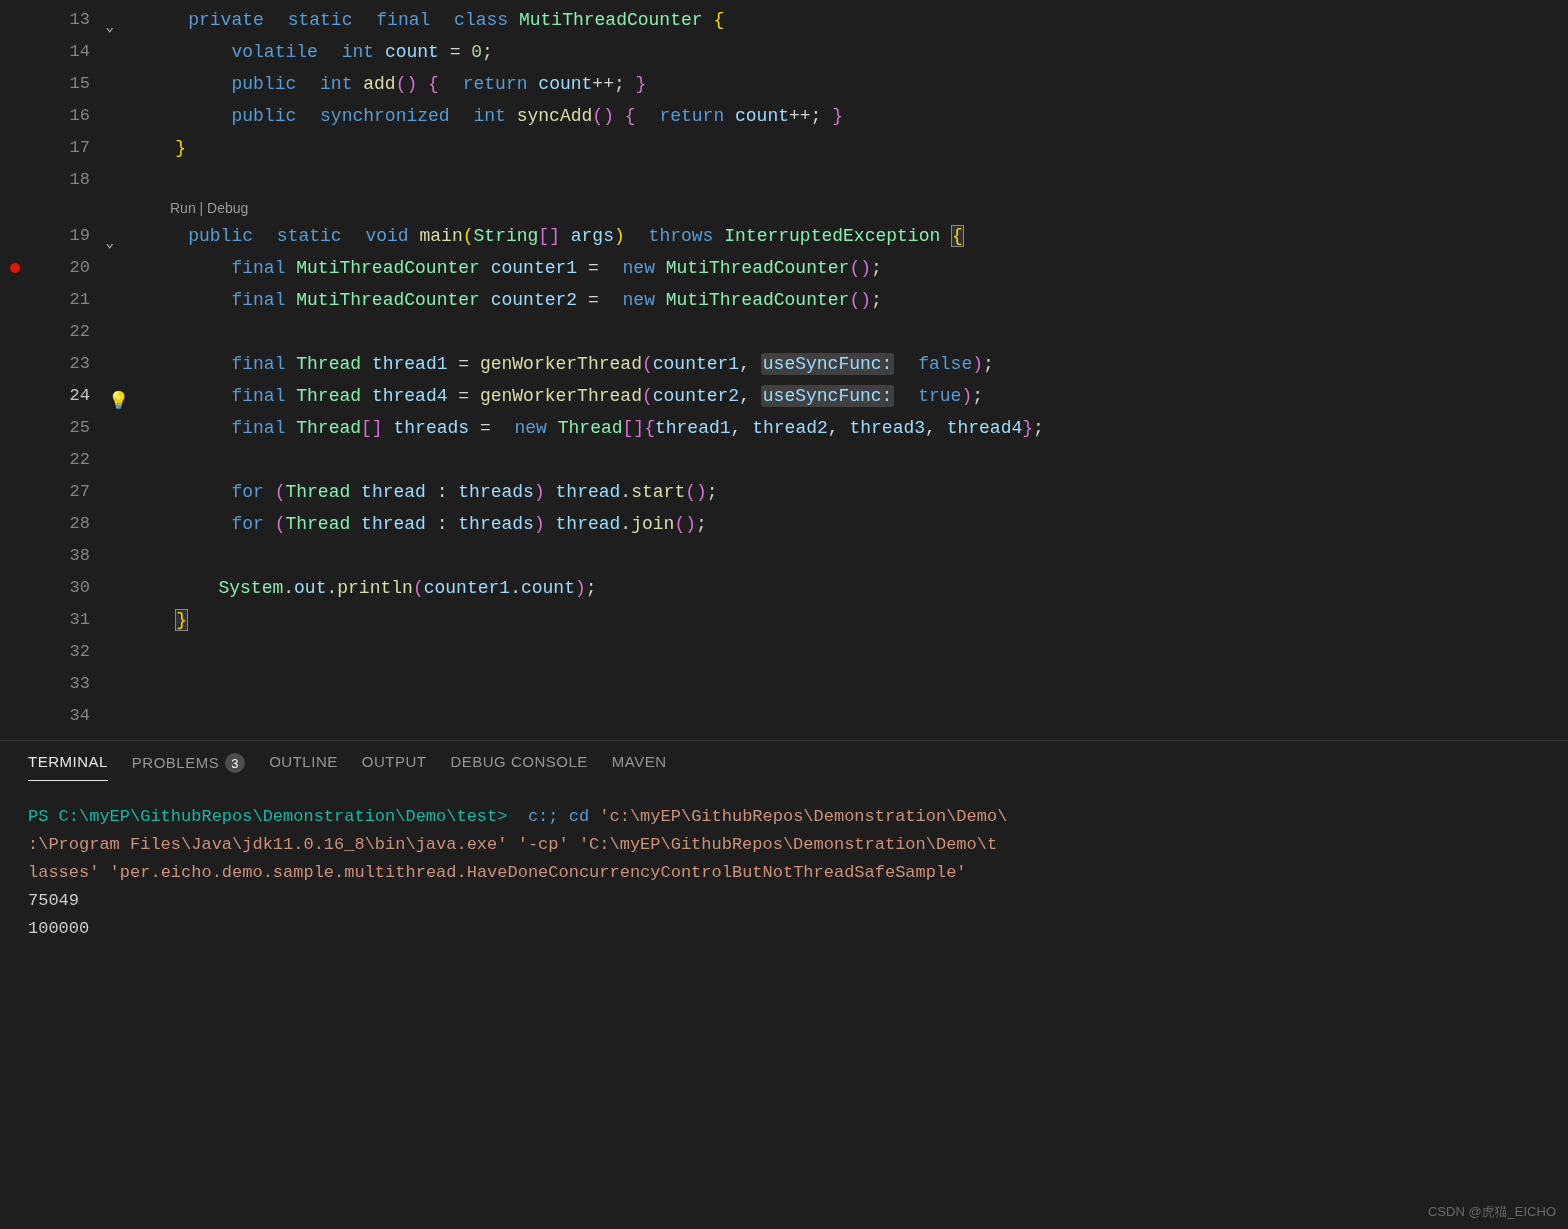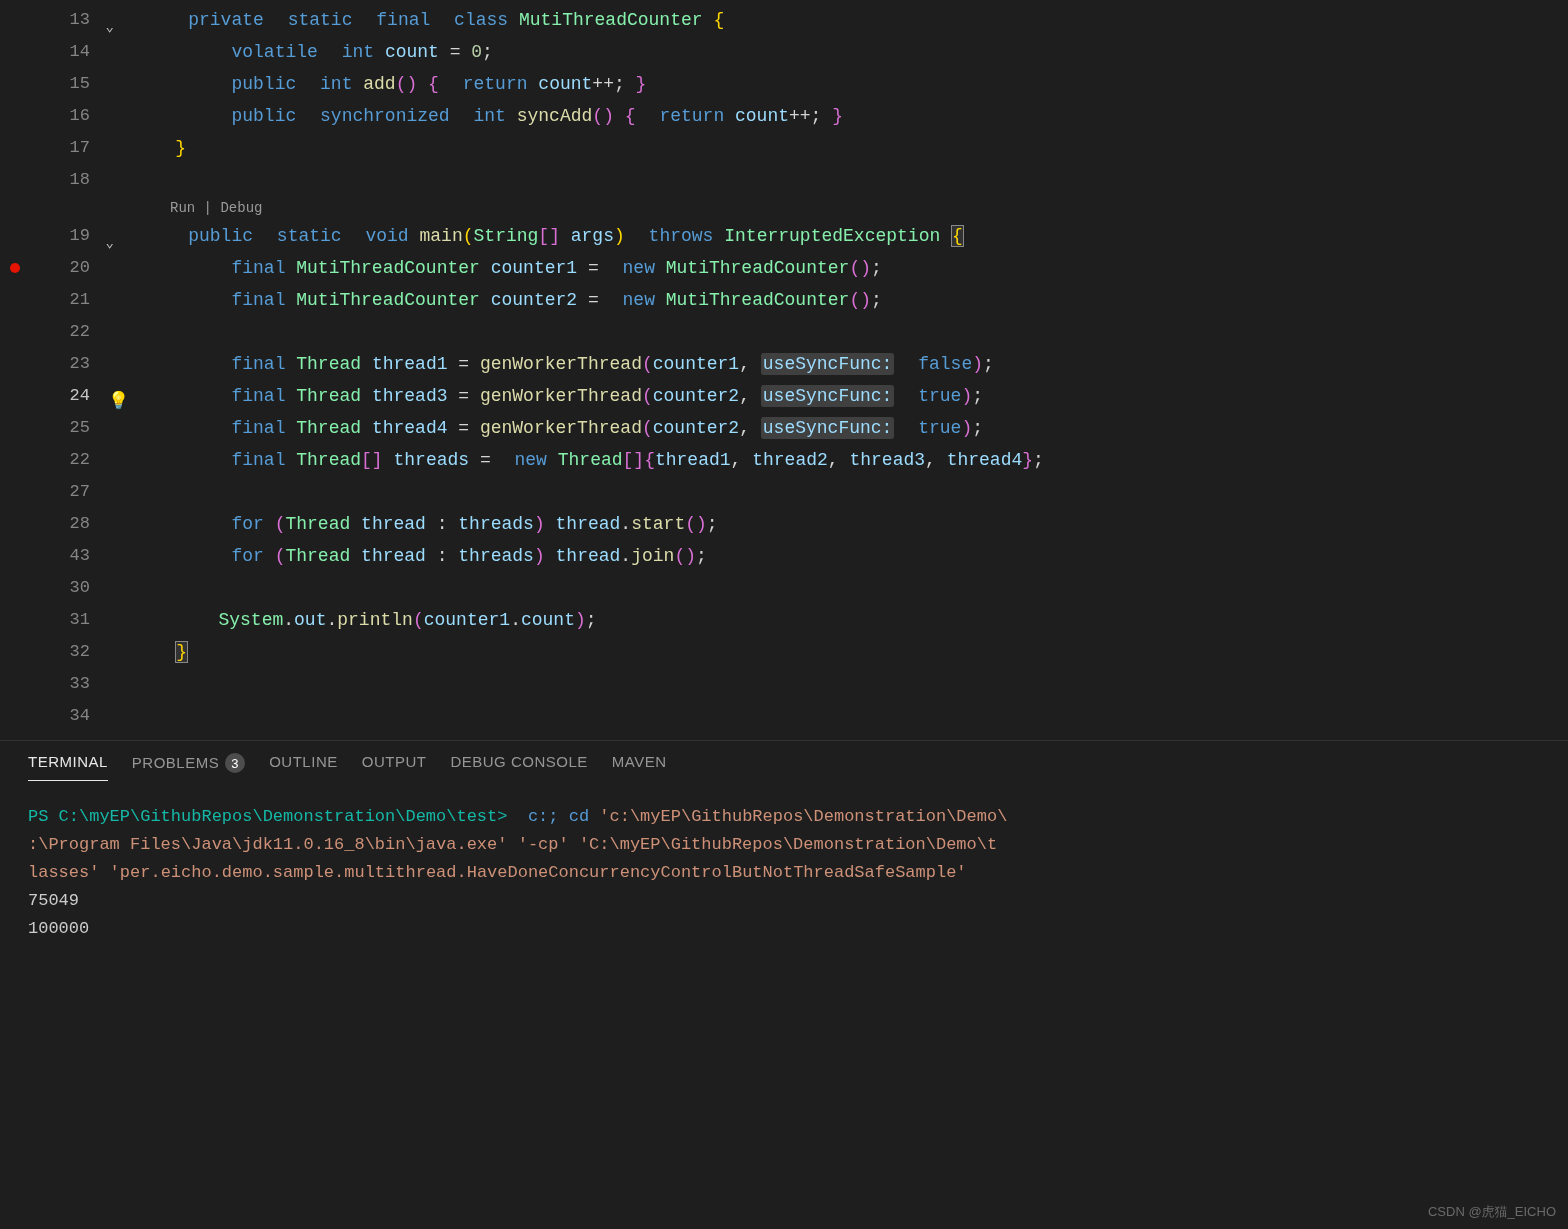--- a/index.html
+++ b/index.html
@@ -66,21 +66,21 @@
   white-space: pre;
   padding-left: 12px;
 }
 .code .line.highlight { background: #2a2d2e; }
 .codelens {
   color: #999999;
   font-size: 14px;
   height: 24px;
   line-height: 24px;
   padding-left: 50px;
-  font-family: Liberation Mono, monospace;
+  font-family: Liberation Sans, sans-serif;
 }
 .gutter .codelens-gap { height: 24px; }
 .kw { color: #569cd6; margin-left: 13px; }
 .cls { color: #86efac; }
 .fn { color: #dcdcaa; }
 .var { color: #9cdcfe; }
 .num { color: #b5cea8; }
 .brace1 { color: #ffd700; }
 .brace2 { color: #da70d6; }
 .param-hint { background: #404040; color: #9cdcfe; border-radius: 3px; padding: 1px 2px; }
@@ -160,41 +160,40 @@
     <div class="ln"><span>19</span><span class="chevron">⌄</span></div>
     <div class="ln"><span class="breakpoint"></span><span>20</span></div>
     <div class="ln">21</div>
     <div class="ln">22</div>
     <div class="ln">23</div>
     <div class="ln active"><span>24</span><span class="bulb">💡</span></div>
     <div class="ln">25</div>
     <div class="ln">22</div>
     <div class="ln">27</div>
     <div class="ln">28</div>
-    <div class="ln">43</div>
+    <div class="ln">38</div>
     <div class="ln">30</div>
     <div class="ln">31</div>
     <div class="ln">32</div>
     <div class="ln">33</div>
     <div class="ln">34</div>
   </div>
   <div class="code">
     <div class="line">    <span class="kw">private</span> <span class="kw">static</span> <span class="kw">final</span> <span class="kw">class</span> <span class="cls">MutiThreadCounter</span> <span class="brace1">{</span></div>
     <div class="line">        <span class="kw">volatile</span> <span class="kw">int</span> <span class="var">count</span> = <span class="num">0</span>;</div>
     <div class="line">        <span class="kw">public</span> <span class="kw">int</span> <span class="fn">add</span><span class="brace2">()</span> <span class="brace2">{</span> <span class="kw">return</span> <span class="var">count</span>++; <span class="brace2">}</span></div>
     <div class="line">        <span class="kw">public</span> <span class="kw">synchronized</span> <span class="kw">int</span> <span class="fn">syncAdd</span><span class="brace2">()</span> <span class="brace2">{</span> <span class="kw">return</span> <span class="var">count</span>++; <span class="brace2">}</span></div>
     <div class="line">    <span class="brace1">}</span></div>
     <div class="line"></div>
     <div class="codelens"><span>Run</span> | <span>Debug</span></div>
     <div class="line">    <span class="kw">public</span> <span class="kw">static</span> <span class="kw">void</span> <span class="fn">main</span><span class="brace1">(</span><span class="cls">String</span><span class="brace2">[]</span> <span class="var">args</span><span class="brace1">)</span> <span class="kw">throws</span> <span class="cls">InterruptedException</span> <span class="brace1 bracematch">{</span></div>
     <div class="line">        <span class="kw">final</span> <span class="cls">MutiThreadCounter</span> <span class="var">counter1</span> = <span class="kw">new</span> <span class="cls">MutiThreadCounter</span><span class="brace2">()</span>;</div>
     <div class="line">        <span class="kw">final</span> <span class="cls">MutiThreadCounter</span> <span class="var">counter2</span> = <span class="kw">new</span> <span class="cls">MutiThreadCounter</span><span class="brace2">()</span>;</div>
     <div class="line"></div>
     <div class="line">        <span class="kw">final</span> <span class="cls">Thread</span> <span class="var">thread1</span> = <span class="fn">genWorkerThread</span><span class="brace2">(</span><span class="var">counter1</span>, <span class="param-hint">useSyncFunc:</span> <span class="kw">false</span><span class="brace2">)</span>;</div>
-    <div class="line">        <span class="kw">final</span> <span class="cls">Thread</span> <span class="var">thread3</span> = <span class="fn">genWorkerThread</span><span class="brace2">(</span><span class="var">counter2</span>, <span class="param-hint">useSyncFunc:</span> <span class="kw">true</span><span class="brace2">)</span>;</div>
     <div class="line">        <span class="kw">final</span> <span class="cls">Thread</span> <span class="var">thread4</span> = <span class="fn">genWorkerThread</span><span class="brace2">(</span><span class="var">counter2</span>, <span class="param-hint">useSyncFunc:</span> <span class="kw">true</span><span class="brace2">)</span>;</div>
     <div class="line">        <span class="kw">final</span> <span class="cls">Thread</span><span class="brace2">[]</span> <span class="var">threads</span> = <span class="kw">new</span> <span class="cls">Thread</span><span class="brace2">[]{</span><span class="var">thread1</span>, <span class="var">thread2</span>, <span class="var">thread3</span>, <span class="var">thread4</span><span class="brace2">}</span>;</div>
     <div class="line"></div>
     <div class="line">        <span class="kw">for</span> <span class="brace2">(</span><span class="cls">Thread</span> <span class="var">thread</span> : <span class="var">threads</span><span class="brace2">)</span> <span class="var">thread</span>.<span class="fn">start</span><span class="brace2">()</span>;</div>
     <div class="line">        <span class="kw">for</span> <span class="brace2">(</span><span class="cls">Thread</span> <span class="var">thread</span> : <span class="var">threads</span><span class="brace2">)</span> <span class="var">thread</span>.<span class="fn">join</span><span class="brace2">()</span>;</div>
     <div class="line"></div>
     <div class="line">        <span class="cls">System</span>.<span class="var">out</span>.<span class="fn">println</span><span class="brace2">(</span><span class="var">counter1</span>.<span class="var">count</span><span class="brace2">)</span>;</div>
     <div class="line">    <span class="brace1 bracematch">}</span></div>
   </div>
 </div>

